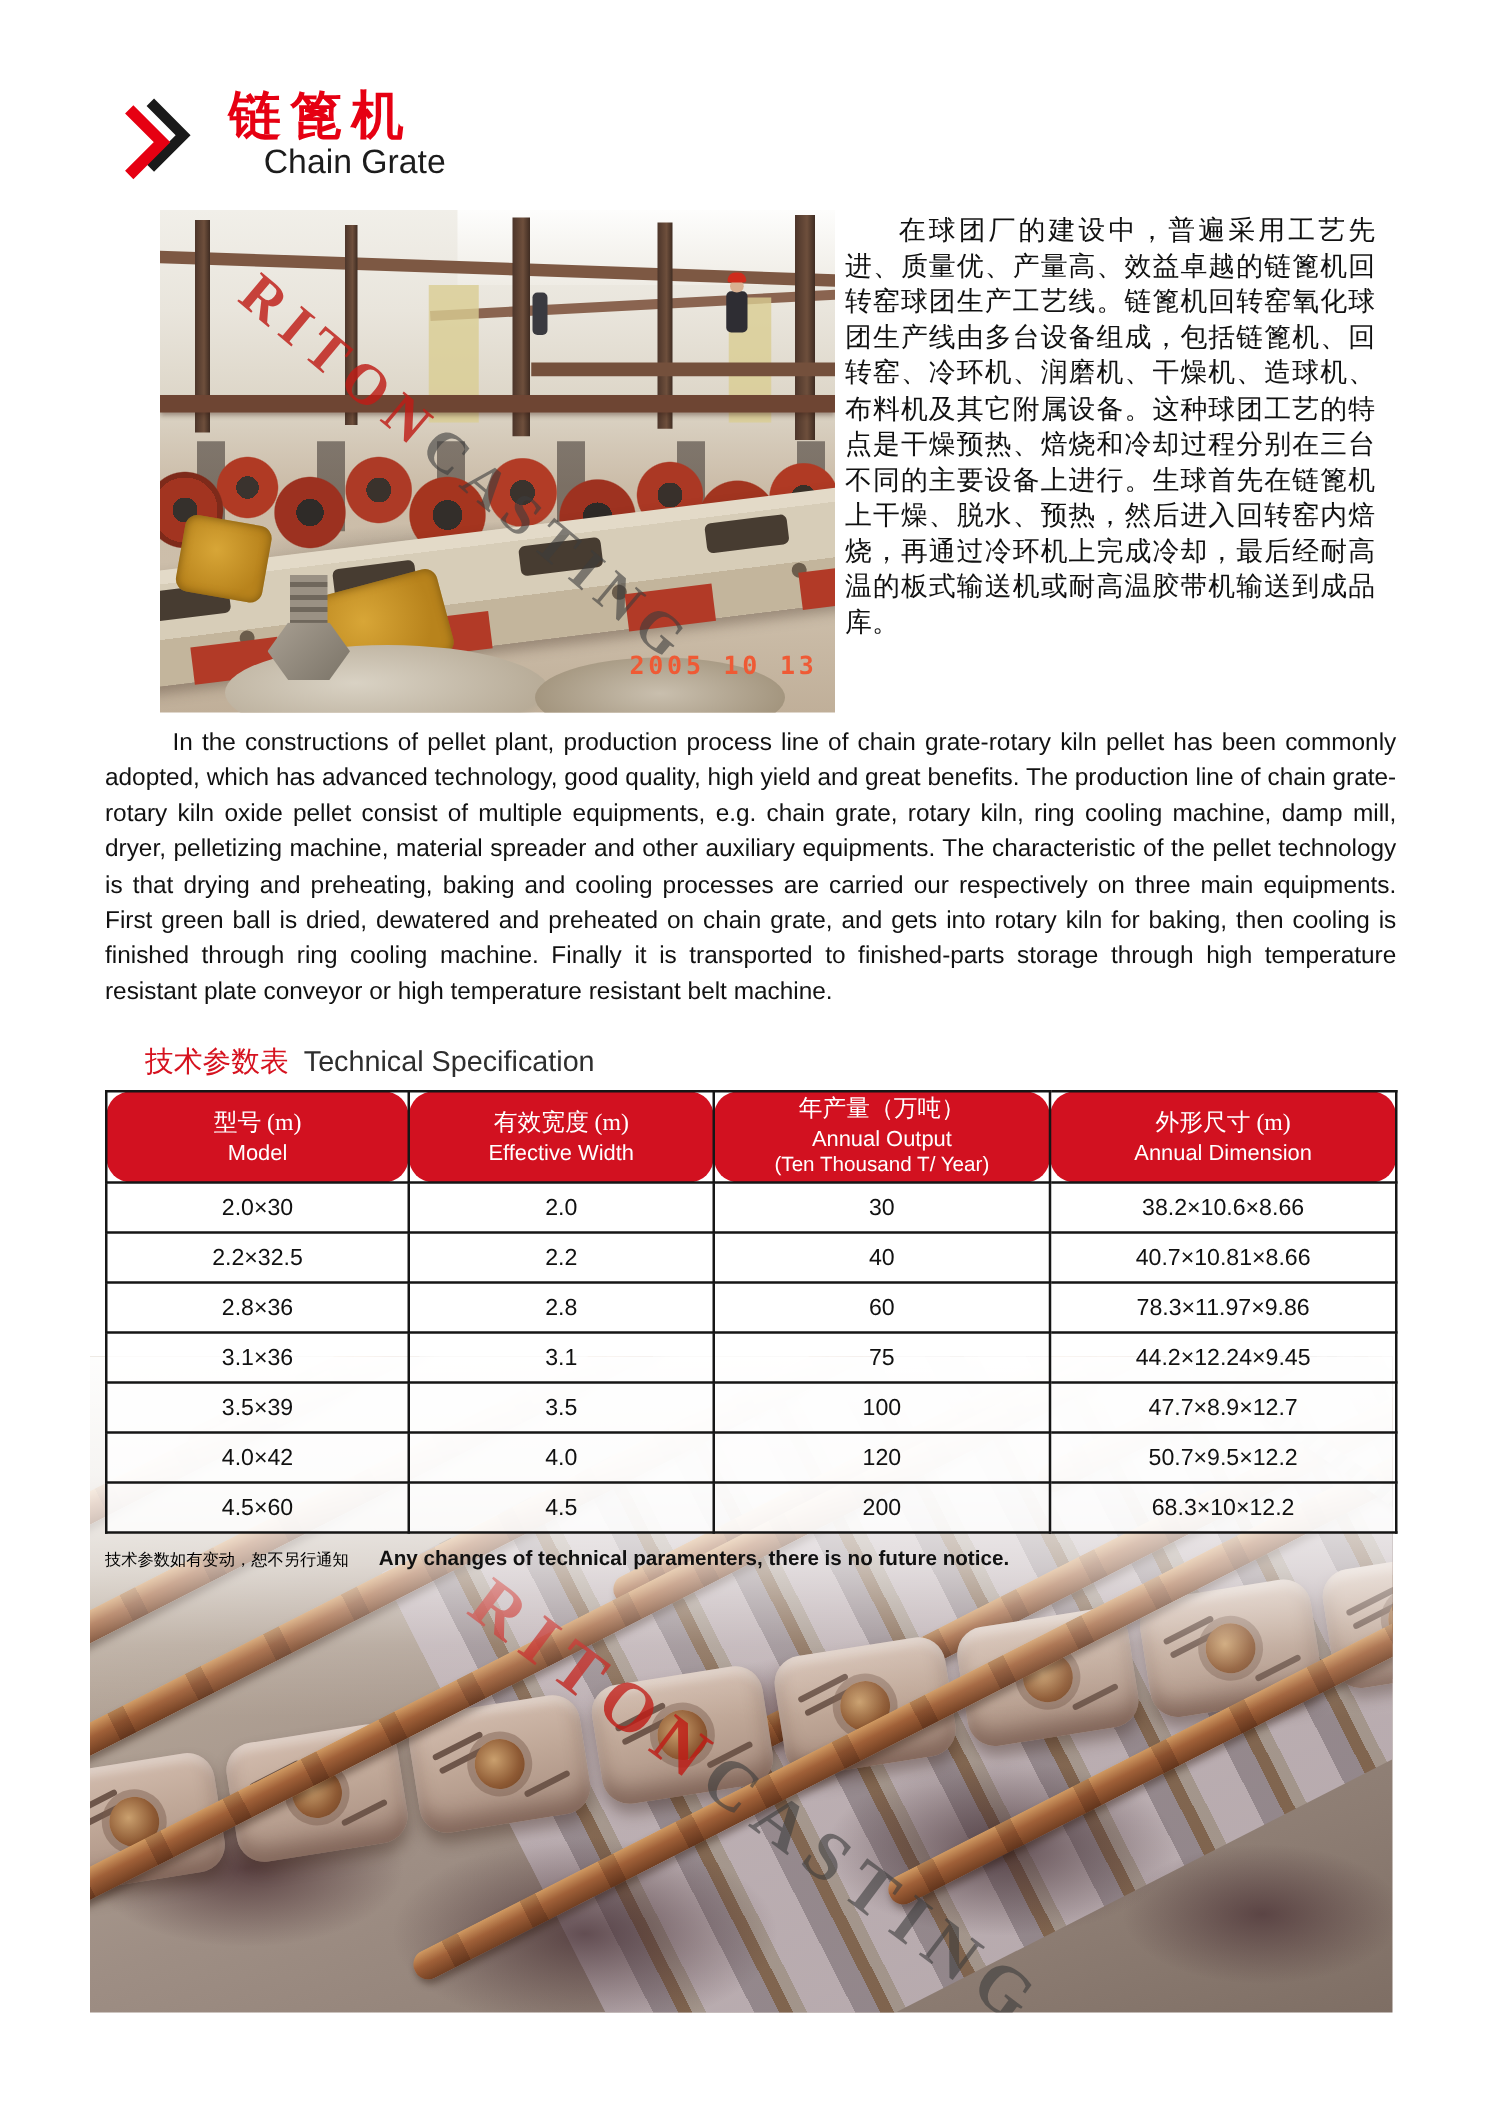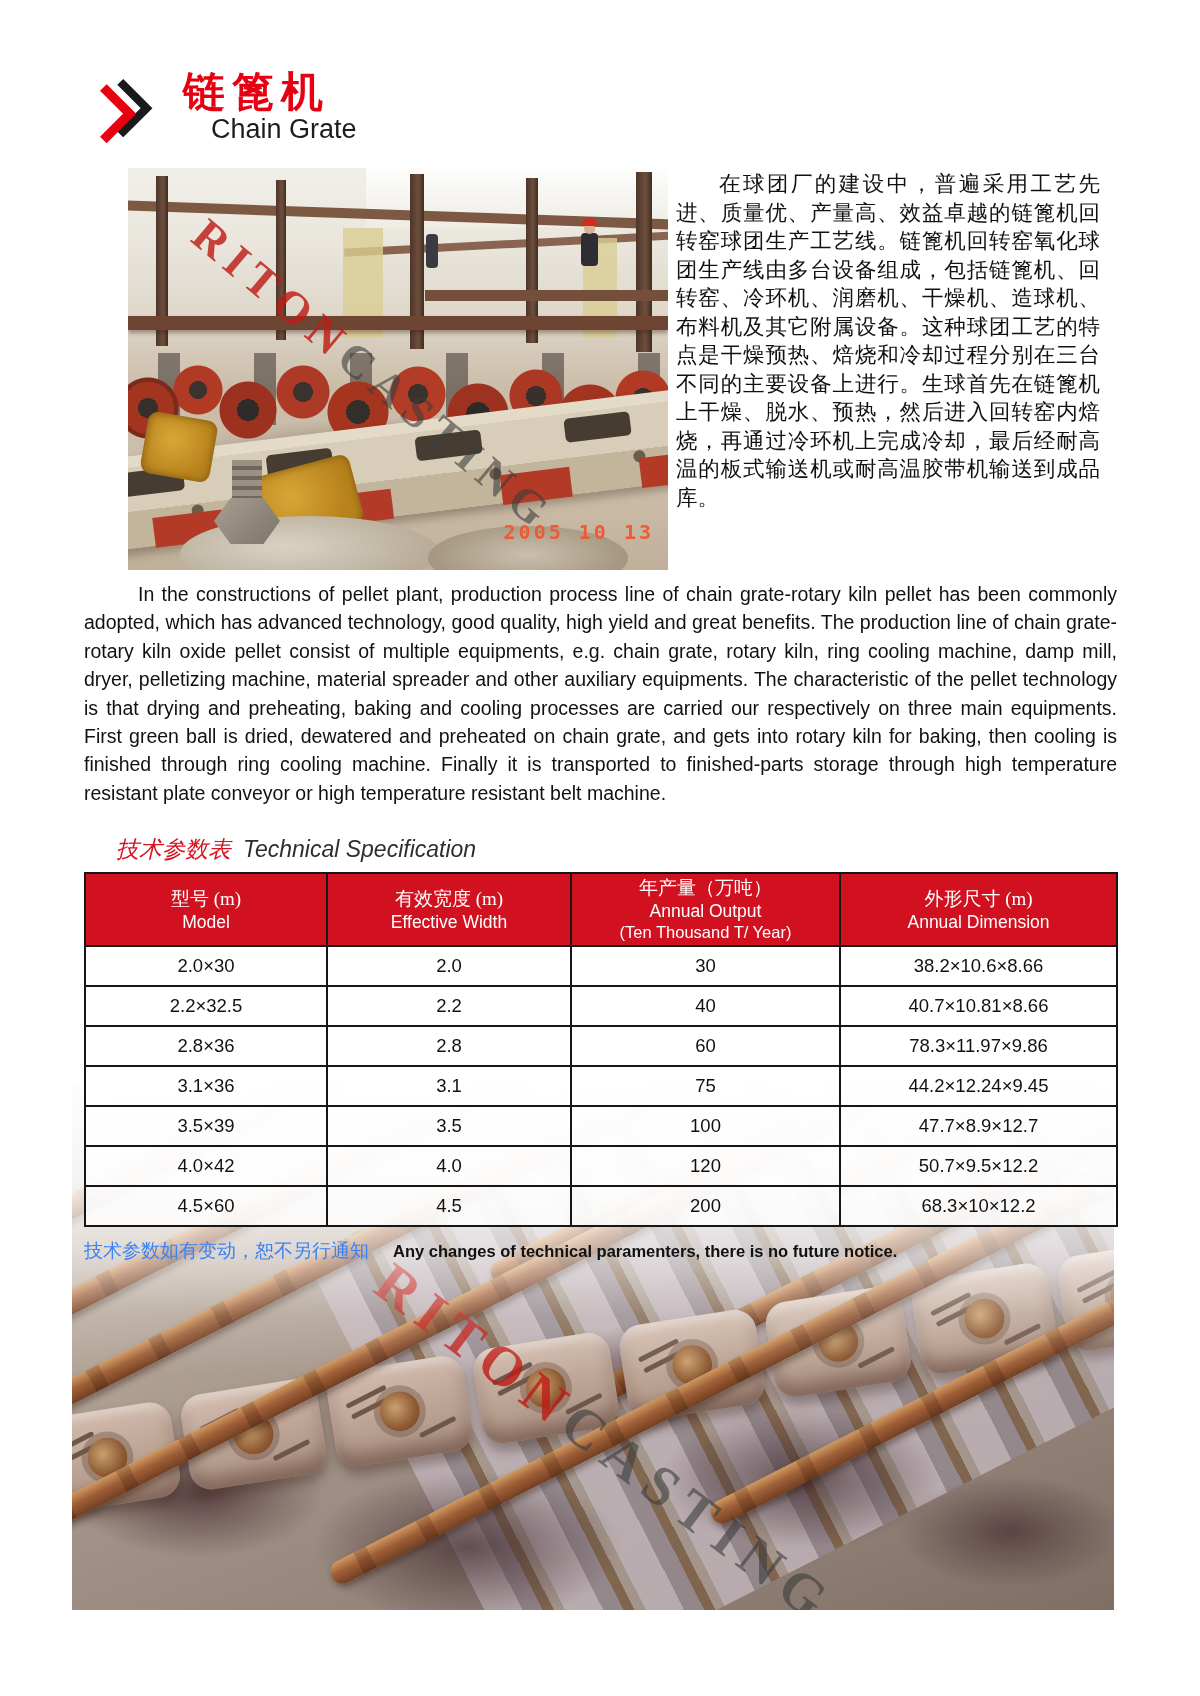--- a/index.html
+++ b/index.html
@@ -81,36 +81,36 @@
   .datestamp{position:absolute;right:14px;bottom:26px;font-family:"DejaVu Sans Mono",monospace;
     font-weight:bold;font-size:20px;color:#ef5a35;letter-spacing:3px;}
 
   
   .intro-cn{position:absolute;left:676px;top:170px;width:424px;font-size:21.5px;line-height:28.5px;
     color:#111;text-align:justify;text-indent:2em;}
   .intro-en{position:absolute;left:84px;top:580px;width:1033px;font-size:19.5px;line-height:28.4px;
     color:#111;text-align:justify;text-indent:54px;}
 
   
-  .spec-heading{position:absolute;left:116px;top:834px;font-size:23px;font-style:italic;}
+  .spec-heading{position:absolute;left:116px;top:834px;font-size:23px;}
   .spec-cn{color:#d6121f;} .spec-en{color:#2e2e2e;margin-left:12px;}
 
   
   .spec-table{position:absolute;left:84px;top:872px;width:1032px;border-collapse:collapse;
     table-layout:fixed;z-index:2;}
   .spec-table th,.spec-table td{border:2px solid #161616;text-align:center;vertical-align:middle;}
-  .spec-table thead th{background:#d21120;color:#fff;height:66px;font-weight:normal;padding:2px 0;}
+  .spec-table thead th{background:#d21120;color:#fff;height:66px;font-weight:normal;padding:2px 0;border-radius:20px;}
   .spec-table .th-cn{display:block;font-family:"Liberation Serif",serif;font-size:19px;line-height:24px;}
   .spec-table .th-en{display:block;font-size:17.5px;line-height:22px;}
   .spec-table .th-en2{display:block;font-size:16.5px;line-height:21px;}
   .spec-table tbody td{background:rgba(255,255,255,.8);height:36px;font-size:18.5px;color:#111;margin-left:12px;}
 
   
   .note{position:absolute;left:84px;top:1238px;z-index:2;white-space:nowrap;}
-  .note-cn{font-family:"Liberation Serif",serif;font-size:19px;color:#3b82f6;}
+  .note-cn{font-family:"Liberation Serif",serif;font-size:13px;color:#000000;}
   .note-en{font-size:16.5px;font-weight:bold;color:#111;margin-left:24px;}
 
   
   .photo-bottom{position:absolute;left:72px;top:1085px;width:1042px;height:525px;overflow:hidden;z-index:1;
     background:linear-gradient(160deg,#cdc2b2 0%,#b3a497 30%,#9e8e84 55%,#8e7e74 80%,#7e6e64 100%);}
   .pb-plates{position:absolute;right:-80px;top:-40px;width:820px;height:500px;transform:rotate(-27deg);opacity:.75;
     background:repeating-linear-gradient(90deg,#c6bac2 0 34px,#958a93 34px 52px,#7b5c42 52px 62px,#a99c92 62px 72px);}
   .pb-cavities{position:absolute;left:0;top:0;width:100%;height:100%;background:
     radial-gradient(180px 90px at 12% 78%,rgba(74,47,51,.8),rgba(0,0,0,0) 70%),
     radial-gradient(220px 110px at 38% 88%,rgba(65,41,46,.72),rgba(0,0,0,0) 70%),

